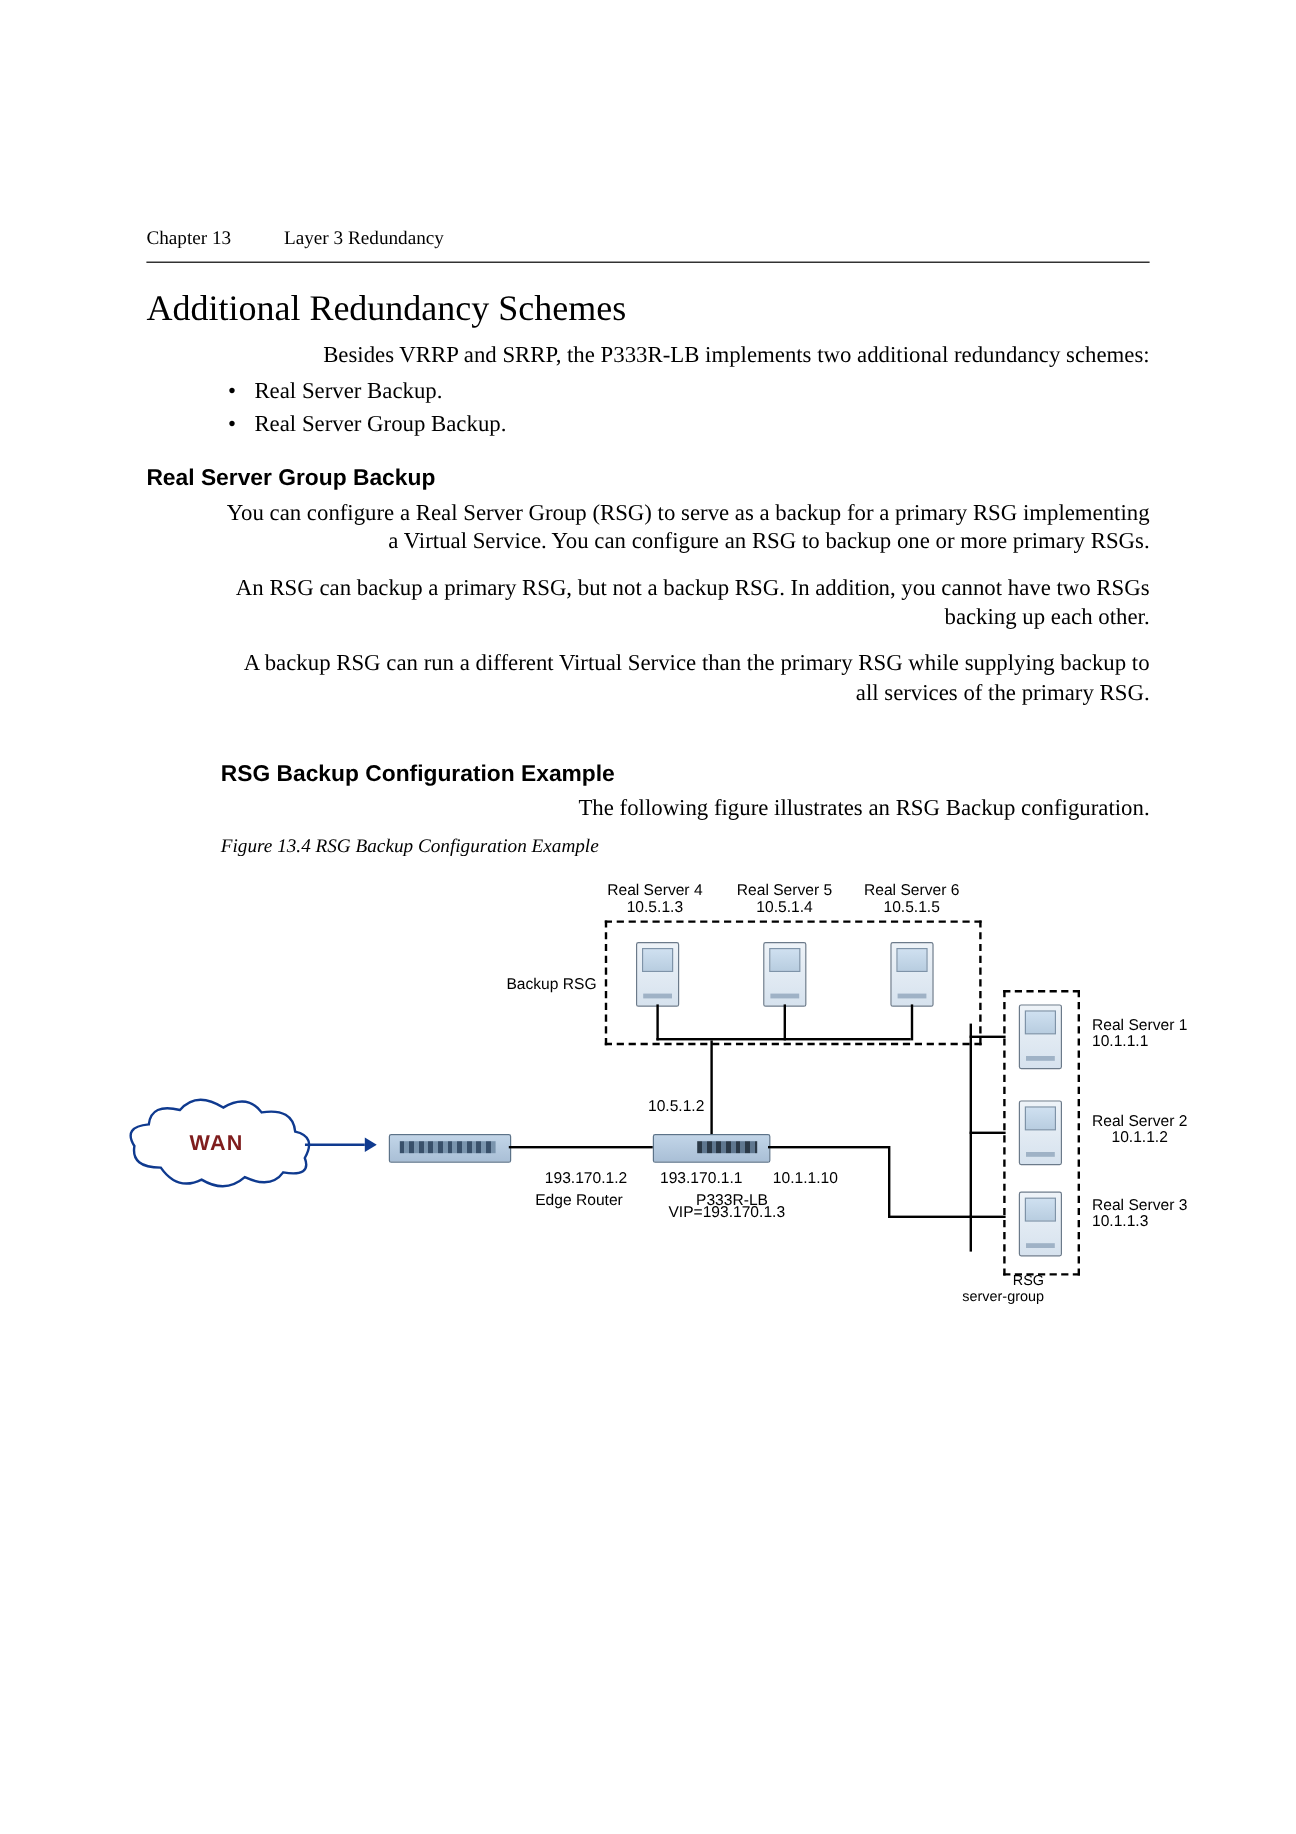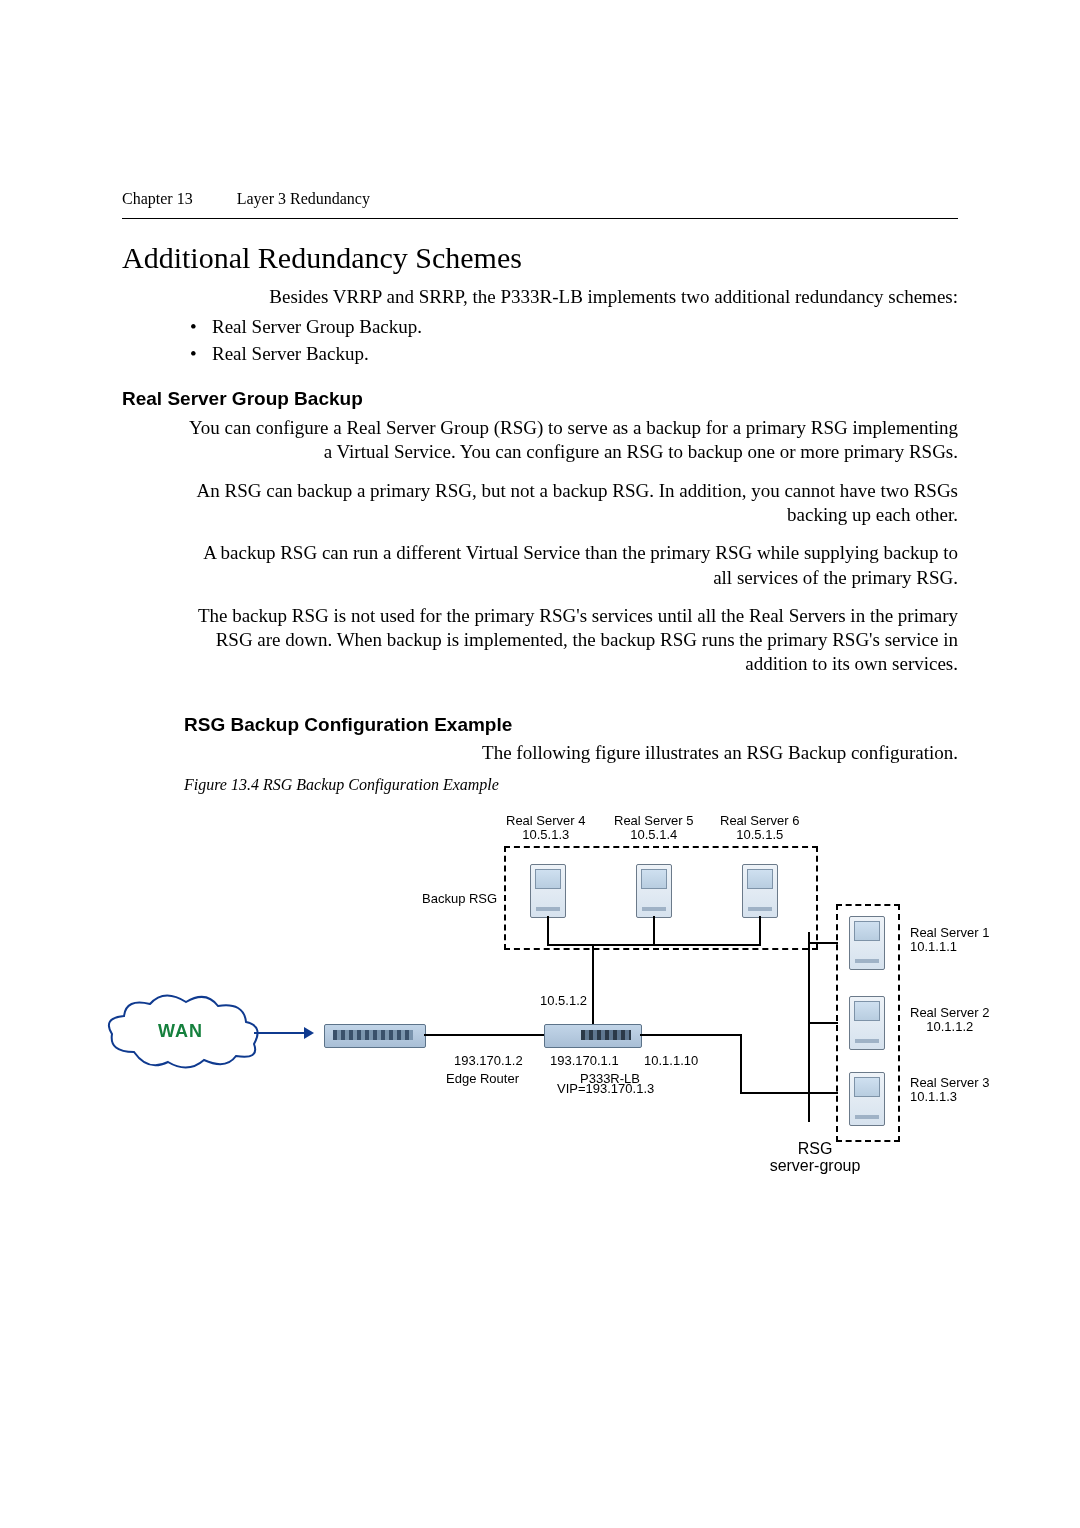--- a/index.html
+++ b/index.html
@@ -89,21 +89,21 @@
     font-size: 14px;
     color: #000;
   }
   .dlabel {
     position: absolute;
     white-space: nowrap;
     text-align: center;
     line-height: 1.1;
   }
   .small { font-size: 13px; }
-  .tiny  { font-size: 16px; }
+  .tiny  { font-size: 12px; text-align: right; }
 
   
   .server {
     position: absolute;
     width: 34px;
     height: 52px;
     background: linear-gradient(#eef3f8,#d6e2ee);
     border: 1px solid #6b7a8a;
     border-radius: 2px;
   }
@@ -158,21 +158,21 @@
   .cloud {
     width: 160px;
     height: 80px;
   }
   .wan-label {
     position: absolute;
     top: 28px; left: 54px;
     font-family: Arial, sans-serif;
     font-weight: bold;
     font-size: 18px;
-    color: #15803d;
+    color: #7f1d1d;
     letter-spacing: 1px;
   }
 
   
   .line-h { position: absolute; height: 2px; background: #000; }
   .line-v { position: absolute; width: 2px; background: #000; }
 
   
   .dashed-box {
     position: absolute;
@@ -205,35 +205,34 @@
     <span>Chapter 13</span>
     <span>Layer 3 Redundancy</span>
   </div>
   <hr class="rule">
 
   <div class="h1">Additional Redundancy Schemes</div>
 
   <div class="body-block">
     <div class="para">Besides VRRP and SRRP, the P333R-LB implements two additional redundancy schemes:</div>
     <ul class="bullets">
+      <li>Real Server Backup.</li>
       <li>Real Server Group Backup.</li>
-      <li>Real Server Backup.</li>
     </ul>
   </div>
 
   <div class="h2">Real Server Group Backup</div>
 
   <div class="body-block">
     <div class="para">You can configure a Real Server Group (RSG) to serve as a backup for a primary RSG implementing a Virtual Service. You can configure an RSG to backup one or more primary RSGs.</div>
     <div class="spacer8"></div>
     <div class="para">An RSG can backup a primary RSG, but not a backup RSG. In addition, you cannot have two RSGs backing up each other.</div>
     <div class="spacer8"></div>
     <div class="para">A backup RSG can run a different Virtual Service than the primary RSG while supplying backup to all services of the primary RSG.</div>
     <div class="spacer8"></div>
-    <div class="para">The backup RSG is not used for the primary RSG's services until all the Real Servers in the primary RSG are down. When backup is implemented, the backup RSG runs the primary RSG's service in addition to its own services.</div>
     <div class="spacer8"></div>
 
     <div class="h3">RSG Backup Configuration Example</div>
     <div class="para">The following figure illustrates an RSG Backup configuration.</div>
     <div class="fig-caption">Figure 13.4    RSG Backup Configuration Example</div>
 
     <div class="diagram">
 
       <div class="dashed-box" style="left:320px; top:32px; width:310px; height:100px;"></div>
 

